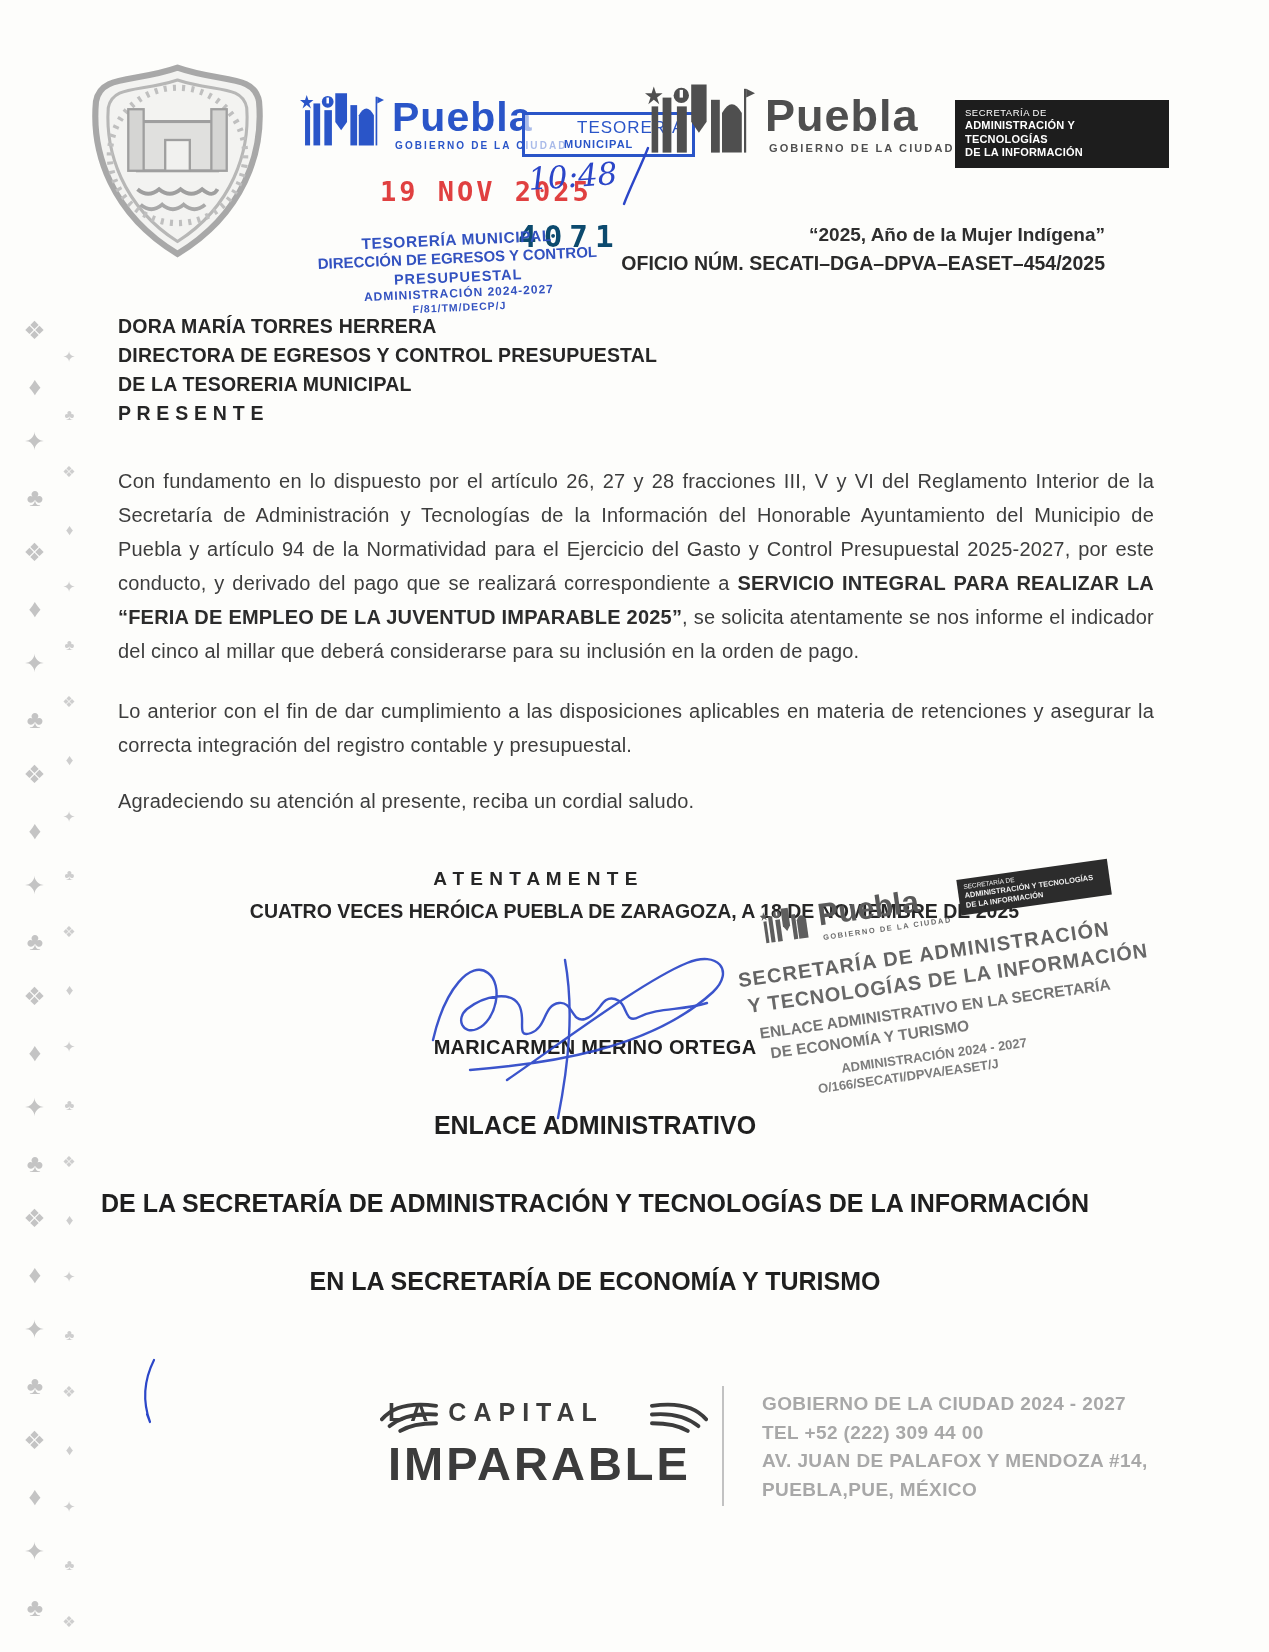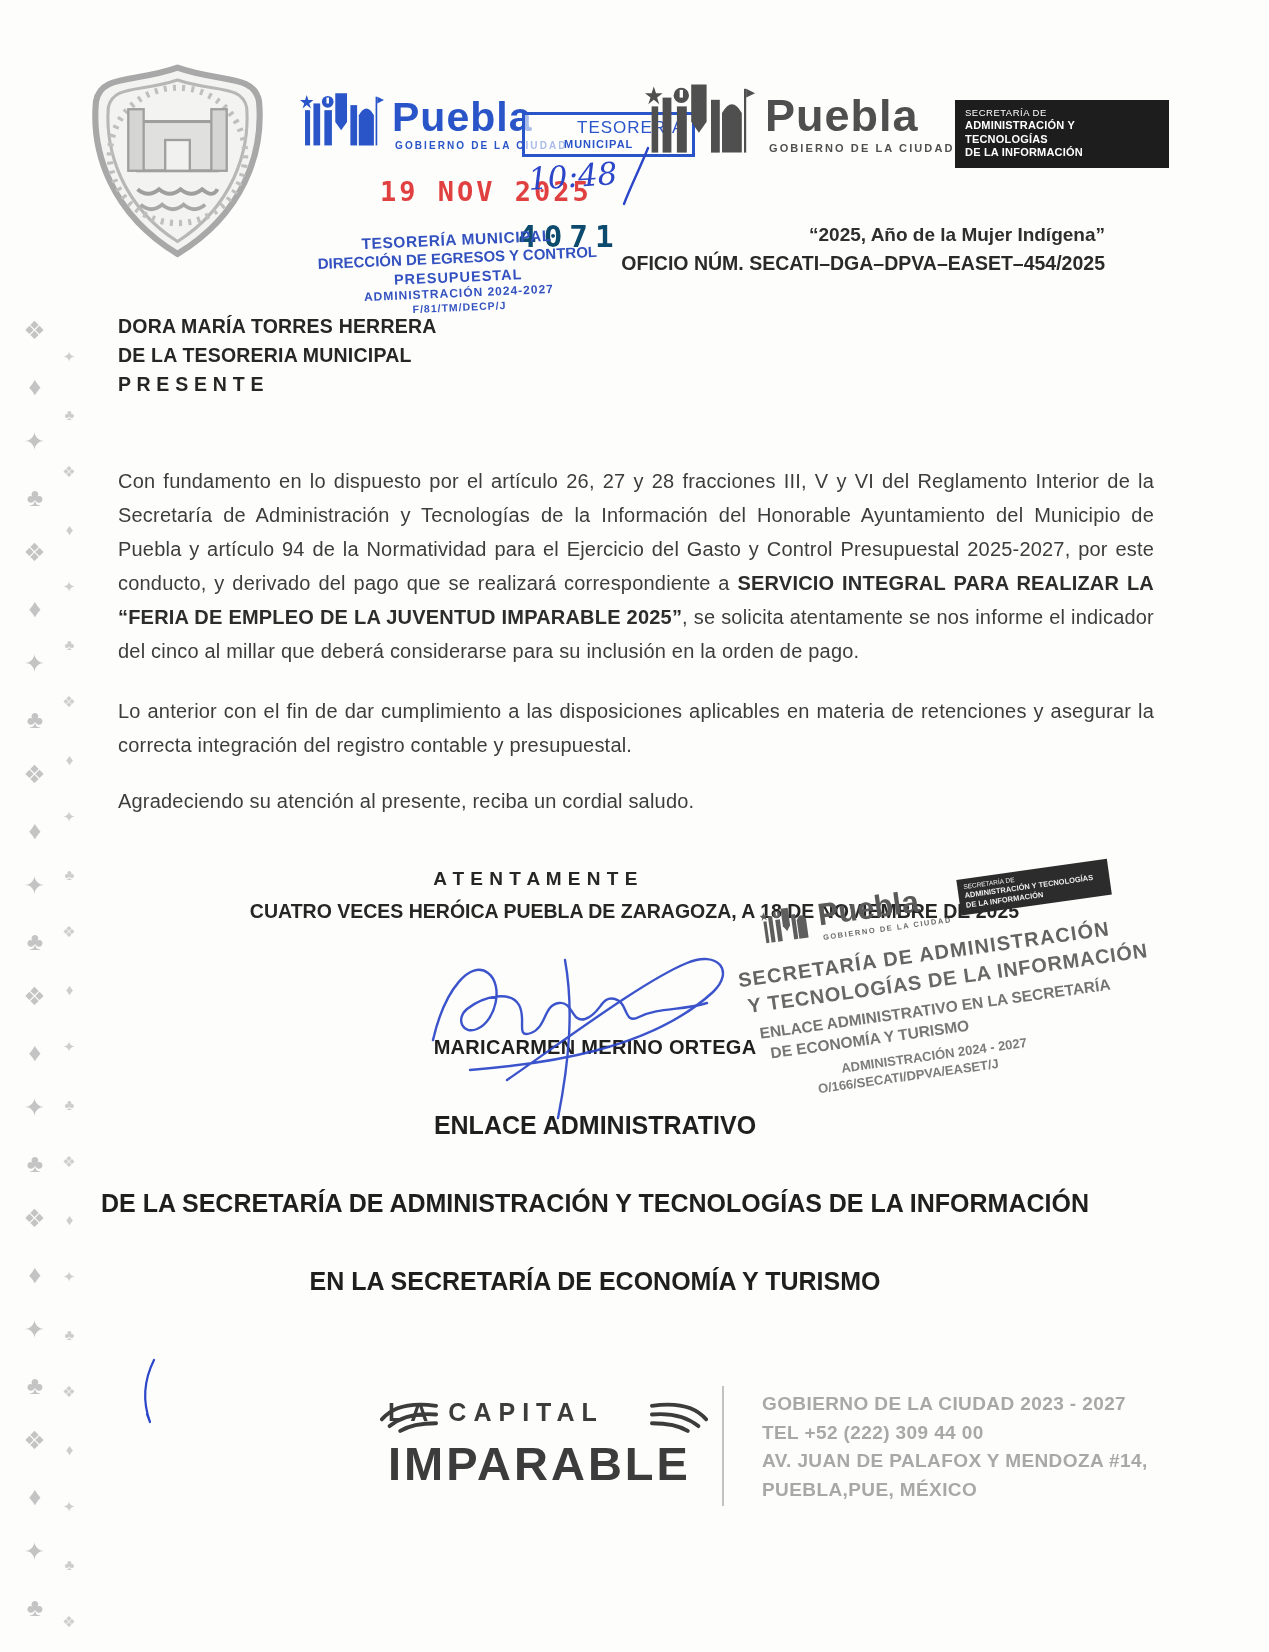--- a/index.html
+++ b/index.html
@@ -206,20 +206,21 @@
       <div class="s2">ADMINISTRACIÓN Y TECNOLOGÍAS</div>
       <div class="s3">DE LA INFORMACIÓN</div>
     </span>
   </div>
 
   <div class="abs motto">“2025, Año de la Mujer Indígena”</div>
   <div class="abs oficio">OFICIO NÚM. SECATI–DGA–DPVA–EASET–454/2025</div>
 
   <div class="abs addressee">
     <div>DORA MARÍA TORRES HERRERA</div>
+    <div>DIRECTORA DE EGRESOS Y CONTROL PRESUPUESTAL</div>
     <div>DE LA TESORERIA MUNICIPAL</div>
     <div>P R E S E N T E</div>
   </div>
 
   <p class="abs para p1"><span>Con fundamento en lo dispuesto por el artículo 26, 27 y 28 fracciones III, V y VI del Reglamento Interior de la Secretaría de Administración y Tecnologías de la Información del Honorable Ayuntamiento del Municipio de Puebla y artículo 94 de la Normatividad para el Ejercicio del Gasto y Control Presupuestal 2025-2027, por este conducto, y derivado del pago que se realizará correspondiente a </span><b>SERVICIO INTEGRAL PARA REALIZAR LA “FERIA DE EMPLEO DE LA JUVENTUD IMPARABLE 2025”</b><span>, se solicita atentamente se nos informe el indicador del cinco al millar que deberá considerarse para su inclusión en la orden de pago.</span></p>
 
   <p class="abs para p2">Lo anterior con el fin de dar cumplimiento a las disposiciones aplicables en materia de retenciones y asegurar la correcta integración del registro contable y presupuestal.</p>
 
   <p class="abs para p3">Agradeciendo su atención al presente, reciba un cordial saludo.</p>
 
@@ -297,19 +298,19 @@
           <path d="M58 24 C40 24 29 27 21 32"></path>
         </svg>
       </span>
     </div>
     <div class="brand-bottom">IMPARABLE</div>
   </div>
 
   <div class="abs fdivider"></div>
 
   <div class="abs faddress">
-    <div>GOBIERNO DE LA CIUDAD 2023 - 2027</div>
+    <div>GOBIERNO DE LA CIUDAD 2024 - 2027</div>
     <div>TEL +52 (222) 309 44 00</div>
     <div>AV. JUAN DE PALAFOX Y MENDOZA #14,</div>
     <div>PUEBLA,PUE, MÉXICO</div>
   </div>
 
 </div>
 
 </body></html>

